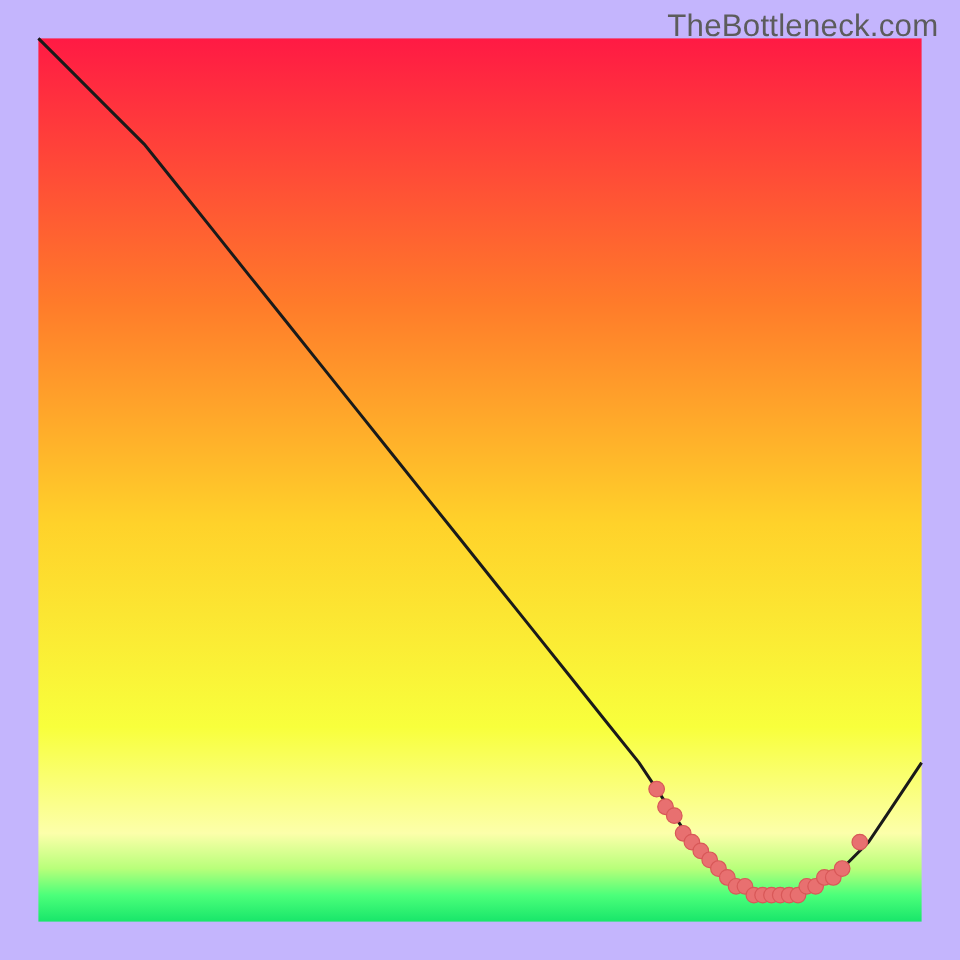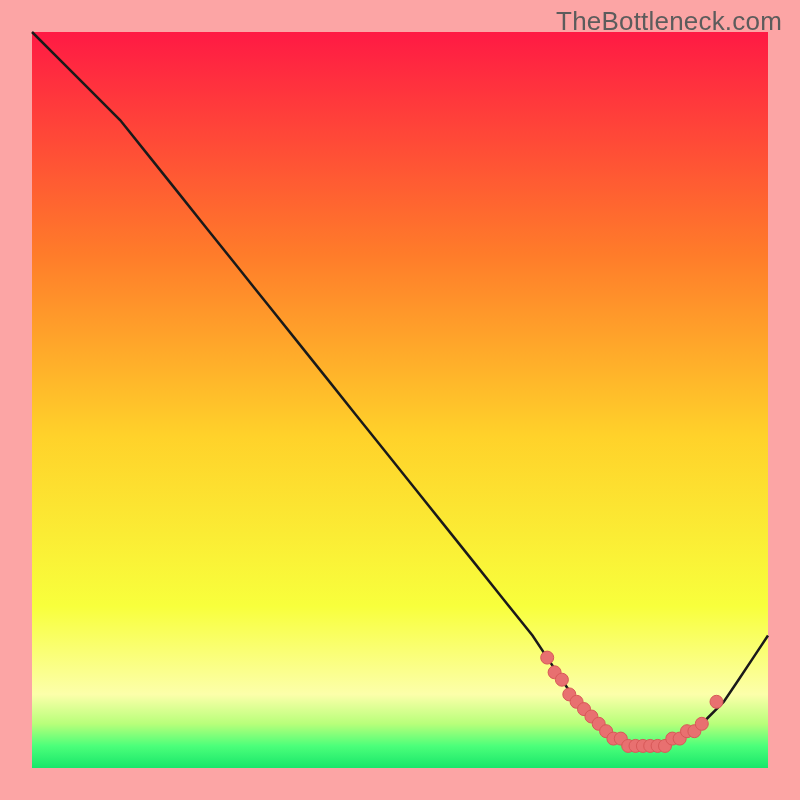--- a/index.html
+++ b/index.html
@@ -7,21 +7,21 @@
     padding: 0;
     width: 800px;
     height: 800px;
     background: #000;
     overflow: hidden;
   }
   .chart-container {
     position: relative;
     width: 800px;
     height: 800px;
-    background: #fca5a5;
+    background: #c4b5fd;
   }
   .watermark {
     position: absolute;
     top: 6px;
     right: 18px;
     font-family: Arial, Helvetica, sans-serif;
     font-size: 26px;
     font-weight: 500;
     color: #5c5c5c;
     z-index: 10;

